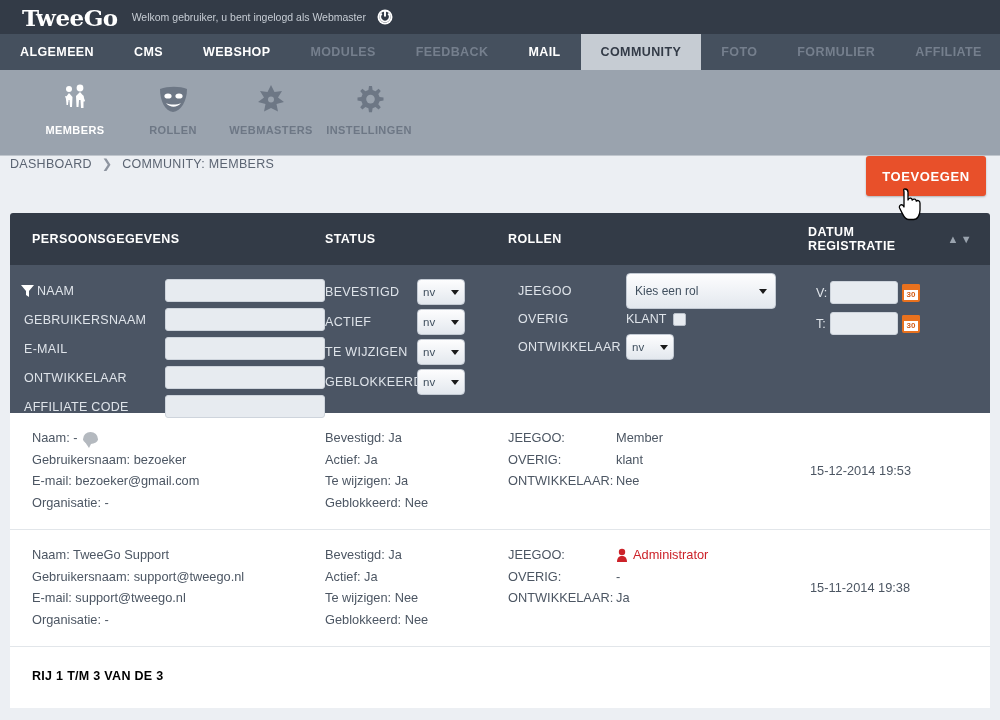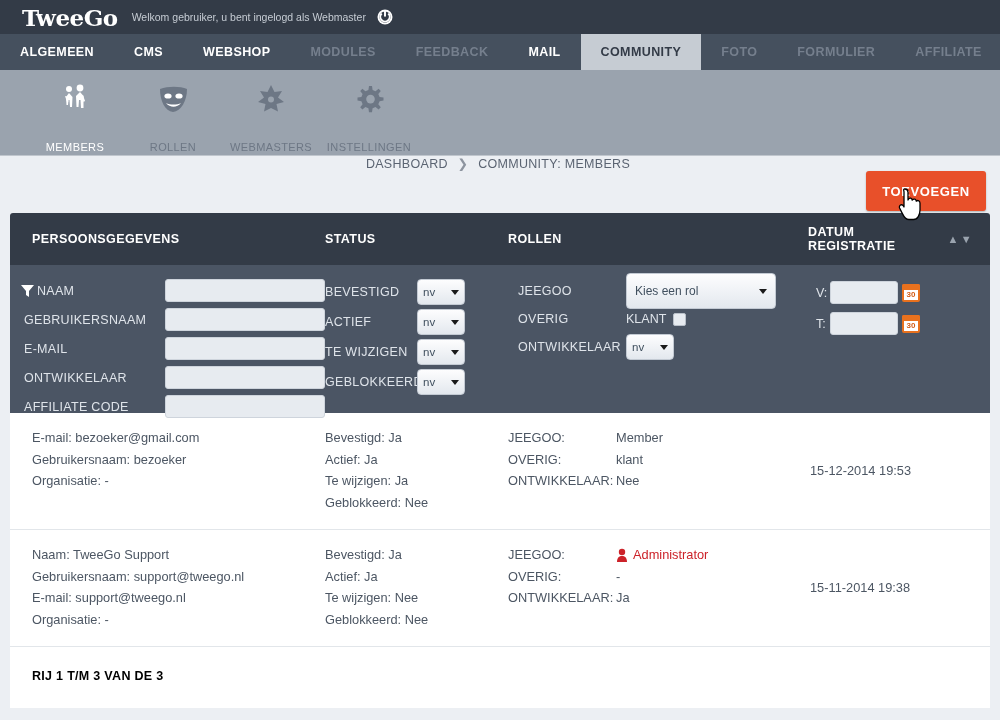--- a/index.html
+++ b/index.html
@@ -50,29 +50,29 @@
   #subnav {
     height: 86px; background: #9aa3ae; display: flex; align-items: flex-start;
     padding-left: 26px; border-bottom: 1px solid #c0c6cd;
   }
   .subitem {
     width: 98px; display: flex; flex-direction: column; align-items: center;
     padding-top: 11px; cursor: pointer;
   }
   .subicon { height: 38px; display: flex; align-items: center; justify-content: center; }
   .sublabel {
-    font-size: 11px; font-weight: normal; letter-spacing: 0.4px;
-    color: #6d7785; margin-top: 22px;
+    font-size: 11px; font-weight: bold; letter-spacing: 0.4px;
+    color: #6d7785; margin-top: 5px;
   }
   .subitem.active .sublabel { color: #ffffff; }
 
   
   #crumbbar {
-    height: 57px; background: #eceff3; display: flex; align-items: center;
-    padding: 0 14px 0 10px; position: relative; flex-direction: column;
+    height: 57px; background: #eceff3; display: flex; align-items: flex-start;
+    padding: 0 14px 0 10px; position: relative;
   }
   #crumb {
     font-size: 12.5px; color: #5b6472; letter-spacing: 0.3px;
   }
   #crumb .sep { color: #8d949f; margin: 0 6px; }
   #add-btn {
     margin-left: auto; background: #e8502a; color: #ffffff;
     font-size: 13px; font-weight: bold; letter-spacing: 0.6px;
     border: none; border-radius: 3px;
     width: 120px; height: 40px; cursor: pointer;
@@ -400,22 +400,26 @@
         <div class="calicon">
           <div class="bar"></div>
           <div class="body">30</div>
         </div>
       </div>
     </div>
   </div>
 
   <div class="drow">
     <div class="dc1">
+      <div class="dline">
+        <span>Naam: -</span>
+        <span class="bubble"></span>
+      </div>
+      <div class="dline">Gebruikersnaam: bezoeker</div>
       <div class="dline">E-mail: bezoeker@gmail.com</div>
-      <div class="dline">Gebruikersnaam: bezoeker</div>
       <div class="dline">Organisatie: -</div>
     </div>
     <div class="dc2">
       <div class="dline">Bevestigd: Ja</div>
       <div class="dline">Actief: Ja</div>
       <div class="dline">Te wijzigen: Ja</div>
       <div class="dline">Geblokkeerd: Nee</div>
     </div>
     <div class="dc3">
       <div class="rolegrid">

